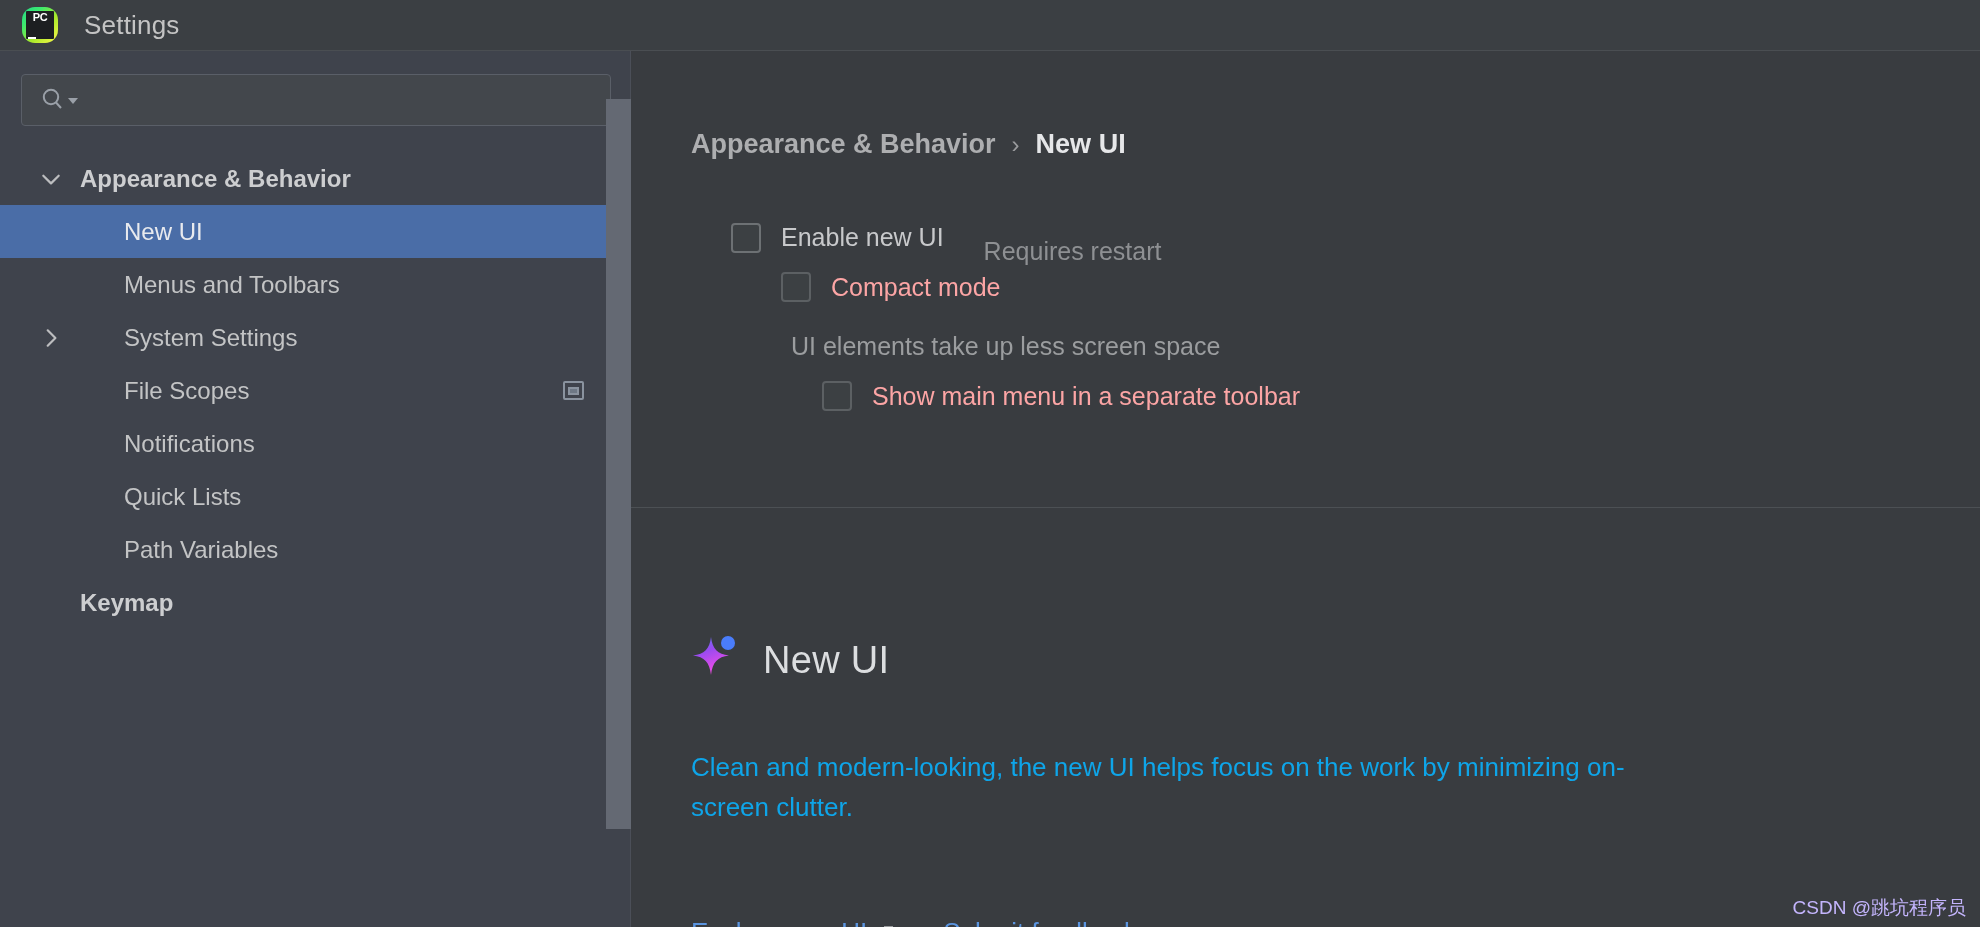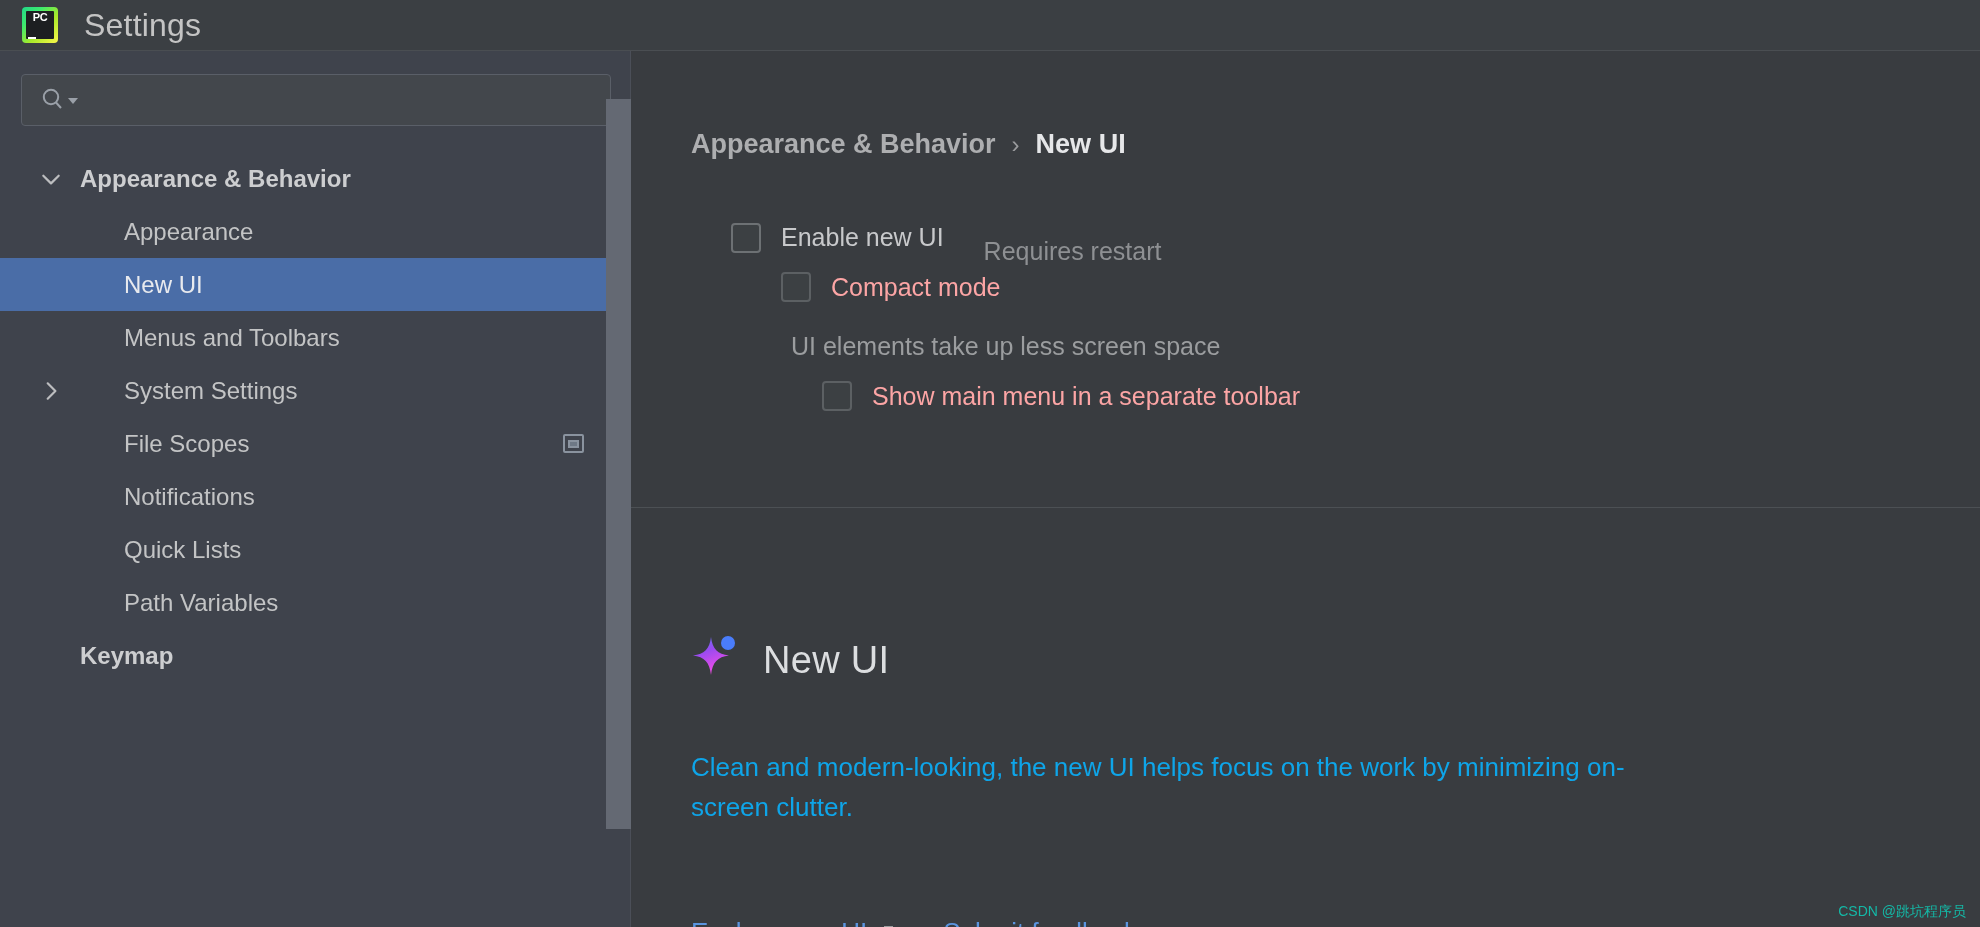--- a/index.html
+++ b/index.html
@@ -18,21 +18,21 @@
     left: 0; top: 0;
     width: 1980px; height: 51px;
     background: #3b3f43;
     border-bottom: 1px solid #4a4e52;
     display: flex;
     align-items: center;
     padding-left: 22px;
   }
   .app-icon {
     width: 30px; height: 30px;
-    border-radius: 4px;
+    border-radius: 13px;
     background: linear-gradient(135deg, #21d789 0%, #3dea6e 28%, #a8e92a 60%, #fcf84a 100%);
     position: relative;
     display: inline-block;
     flex: 0 0 auto;
     padding: 18px;
   }
   .app-icon .inner {
     position: absolute;
     left: 4px; top: 4px; right: 4px; bottom: 4px;
     background: #1d1f21;
@@ -46,21 +46,21 @@
     letter-spacing: -0.3px;
   }
   .app-icon .underscore {
     position: absolute;
     left: 6px; bottom: 4px;
     width: 8px; height: 2px;
     background: #ffffff;
   }
   .title-text {
     margin-left: 26px;
-    font-size: 32px;
+    font-size: 26px;
     color: #c4c4c4;
     font-weight: 400;
     letter-spacing: 0.2px;
   }
 
   
   .sidebar {
     position: absolute;
     left: 0; top: 51px;
     width: 631px; height: 876px;
@@ -261,22 +261,22 @@
   .ext-arrow {
     margin-left: 10px;
     display: inline-flex;
     vertical-align: middle;
   }
   .link-gap { width: 46px; }
 
   .watermark {
     position: absolute;
     right: 14px; bottom: 6px;
-    font-size: 14px;
-    color: #14b8a6;
+    font-size: 19px;
+    color: #c4b5fd;
     font-family: "Liberation Sans", sans-serif;
     white-space: nowrap;
   }
 </style>
 </head>
 <body>
 
 <div class="titlebar">
   <span class="app-icon">
     <span class="inner">PC</span>
@@ -301,23 +301,20 @@
   </div>
 
   <div class="tree">
       <div class="tree-row">
         <span class="twisty">
           <svg width="22" height="22" viewBox="0 0 20 20">
             <path d="M3 7 L10 14 L17 7" fill="none" stroke="#bcbdbf" stroke-width="2" stroke-linecap="round" stroke-linejoin="round"></path>
           </svg>
         </span>
         <span class="row-label lvl0">Appearance &amp; Behavior</span>
-      </div>
-      <div class="tree-row">
-        <span class="row-label lvl1">Appearance</span>
       </div>
       <div class="tree-row selected">
         <span class="row-label lvl1">New UI</span>
       </div>
       <div class="tree-row">
         <span class="row-label lvl1">Menus and Toolbars</span>
       </div>
       <div class="tree-row">
         <span class="twisty">
           <svg width="22" height="22" viewBox="0 0 20 20">

